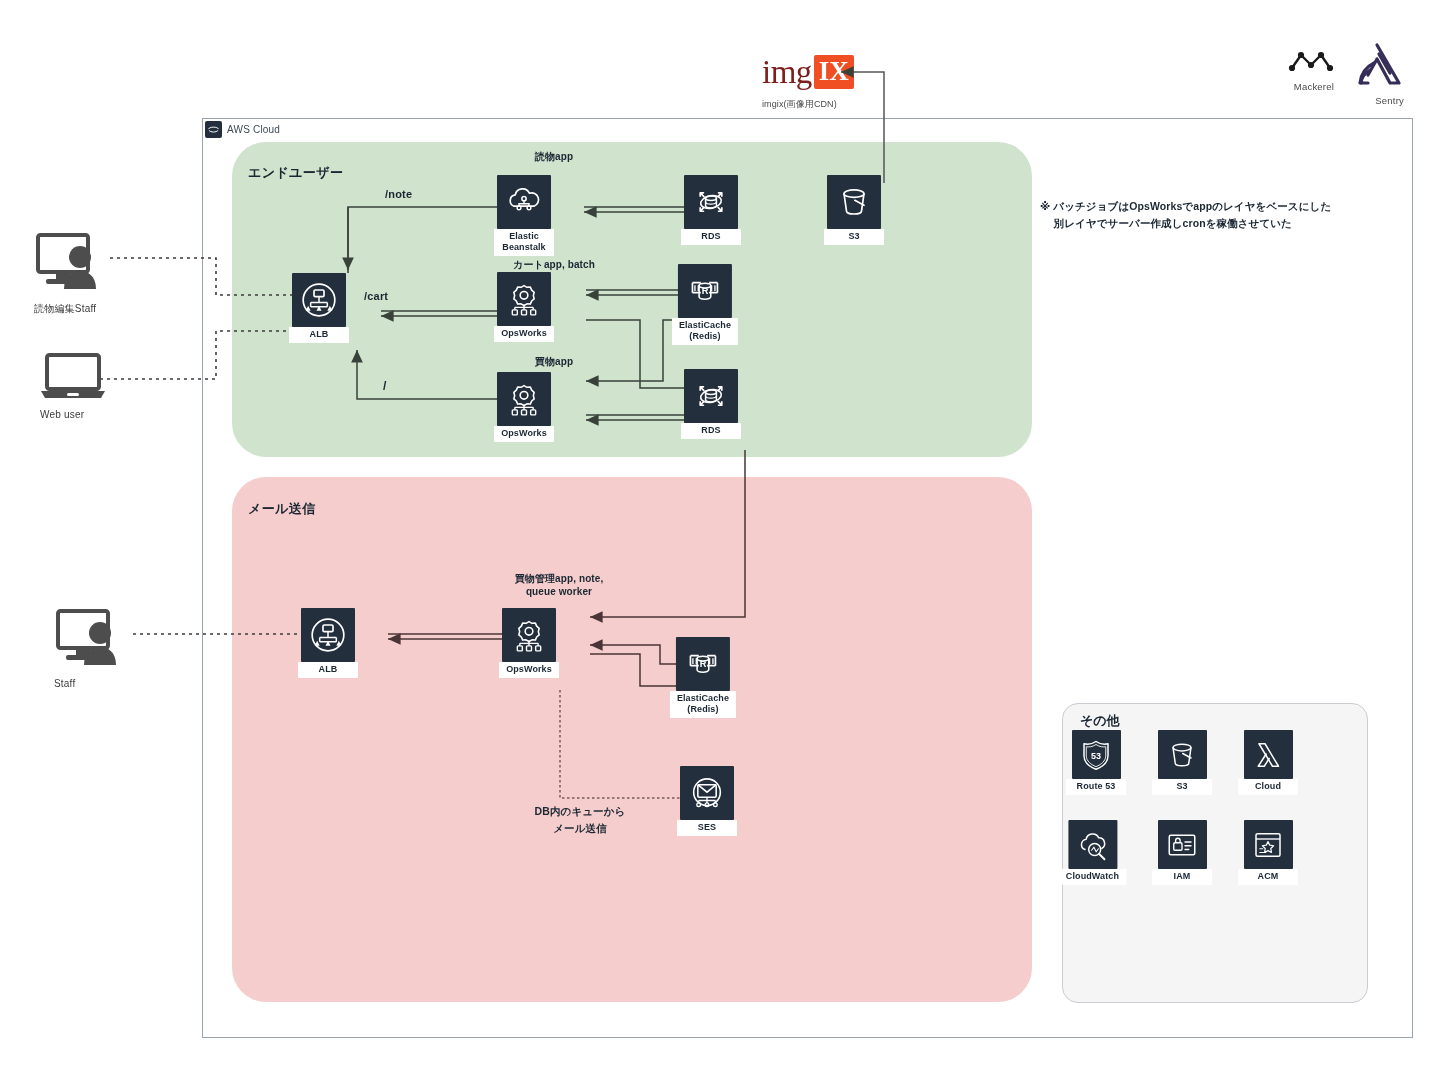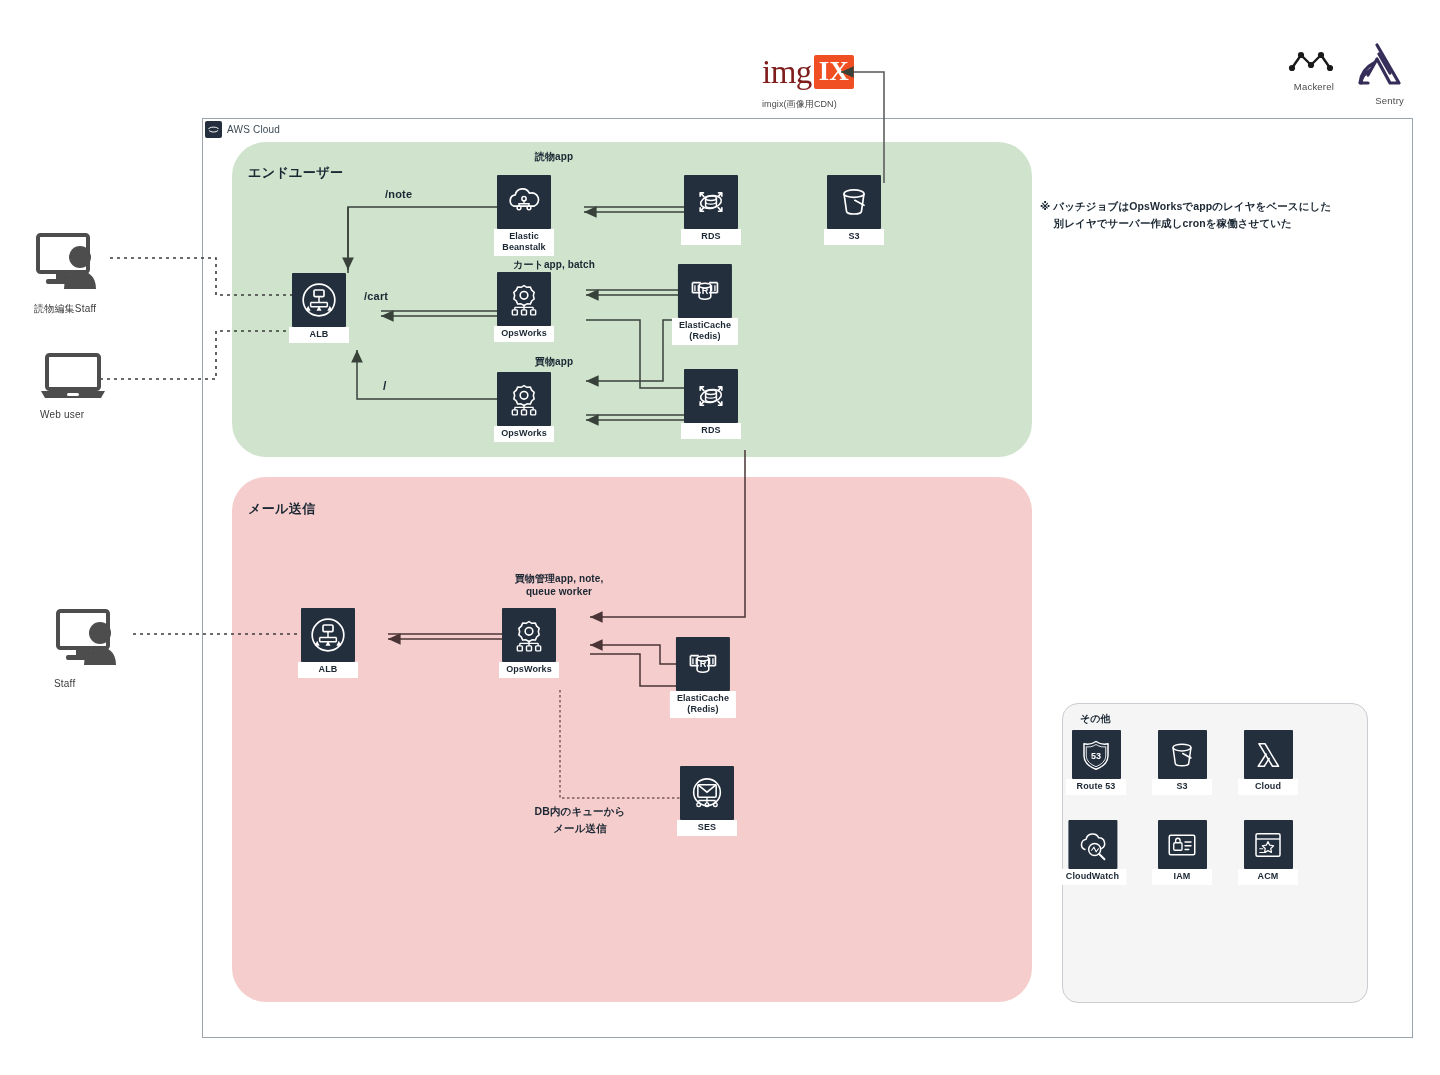--- a/index.html
+++ b/index.html
@@ -33,21 +33,21 @@
   .zone-title{
     position:absolute;font-size:13px;font-weight:bold;color:#1b2733;letter-spacing:.4px;
   }
   .zone-title.green{left:248px;top:164px;}
   .zone-title.pink{left:248px;top:500px;}
 
   .other-box{
     position:absolute;left:1062px;top:703px;width:306px;height:300px;
     border:1px solid #c9ccd1;border-radius:16px;background:#f5f5f5;box-sizing:border-box;
   }
-  .other-title{position:absolute;left:1080px;top:712px;font-size:10px;font-weight:bold;color:#1b2733;}
+  .other-title{position:absolute;left:1080px;top:712px;font-size:13px;font-weight:bold;color:#1b2733;}
 
   
   .node{position:absolute;display:flex;flex-direction:column;align-items:center;width:0;}
   .node-inner{display:flex;flex-direction:column;align-items:center;transform:translateX(-50%);}
   .node-icon{
     width:54px;height:54px;background:#242f3e;border-radius:1px;
     display:flex;align-items:center;justify-content:center;
   }
   .node-icon.sm{width:49px;height:49px;}
   .node-icon svg{display:block;}

